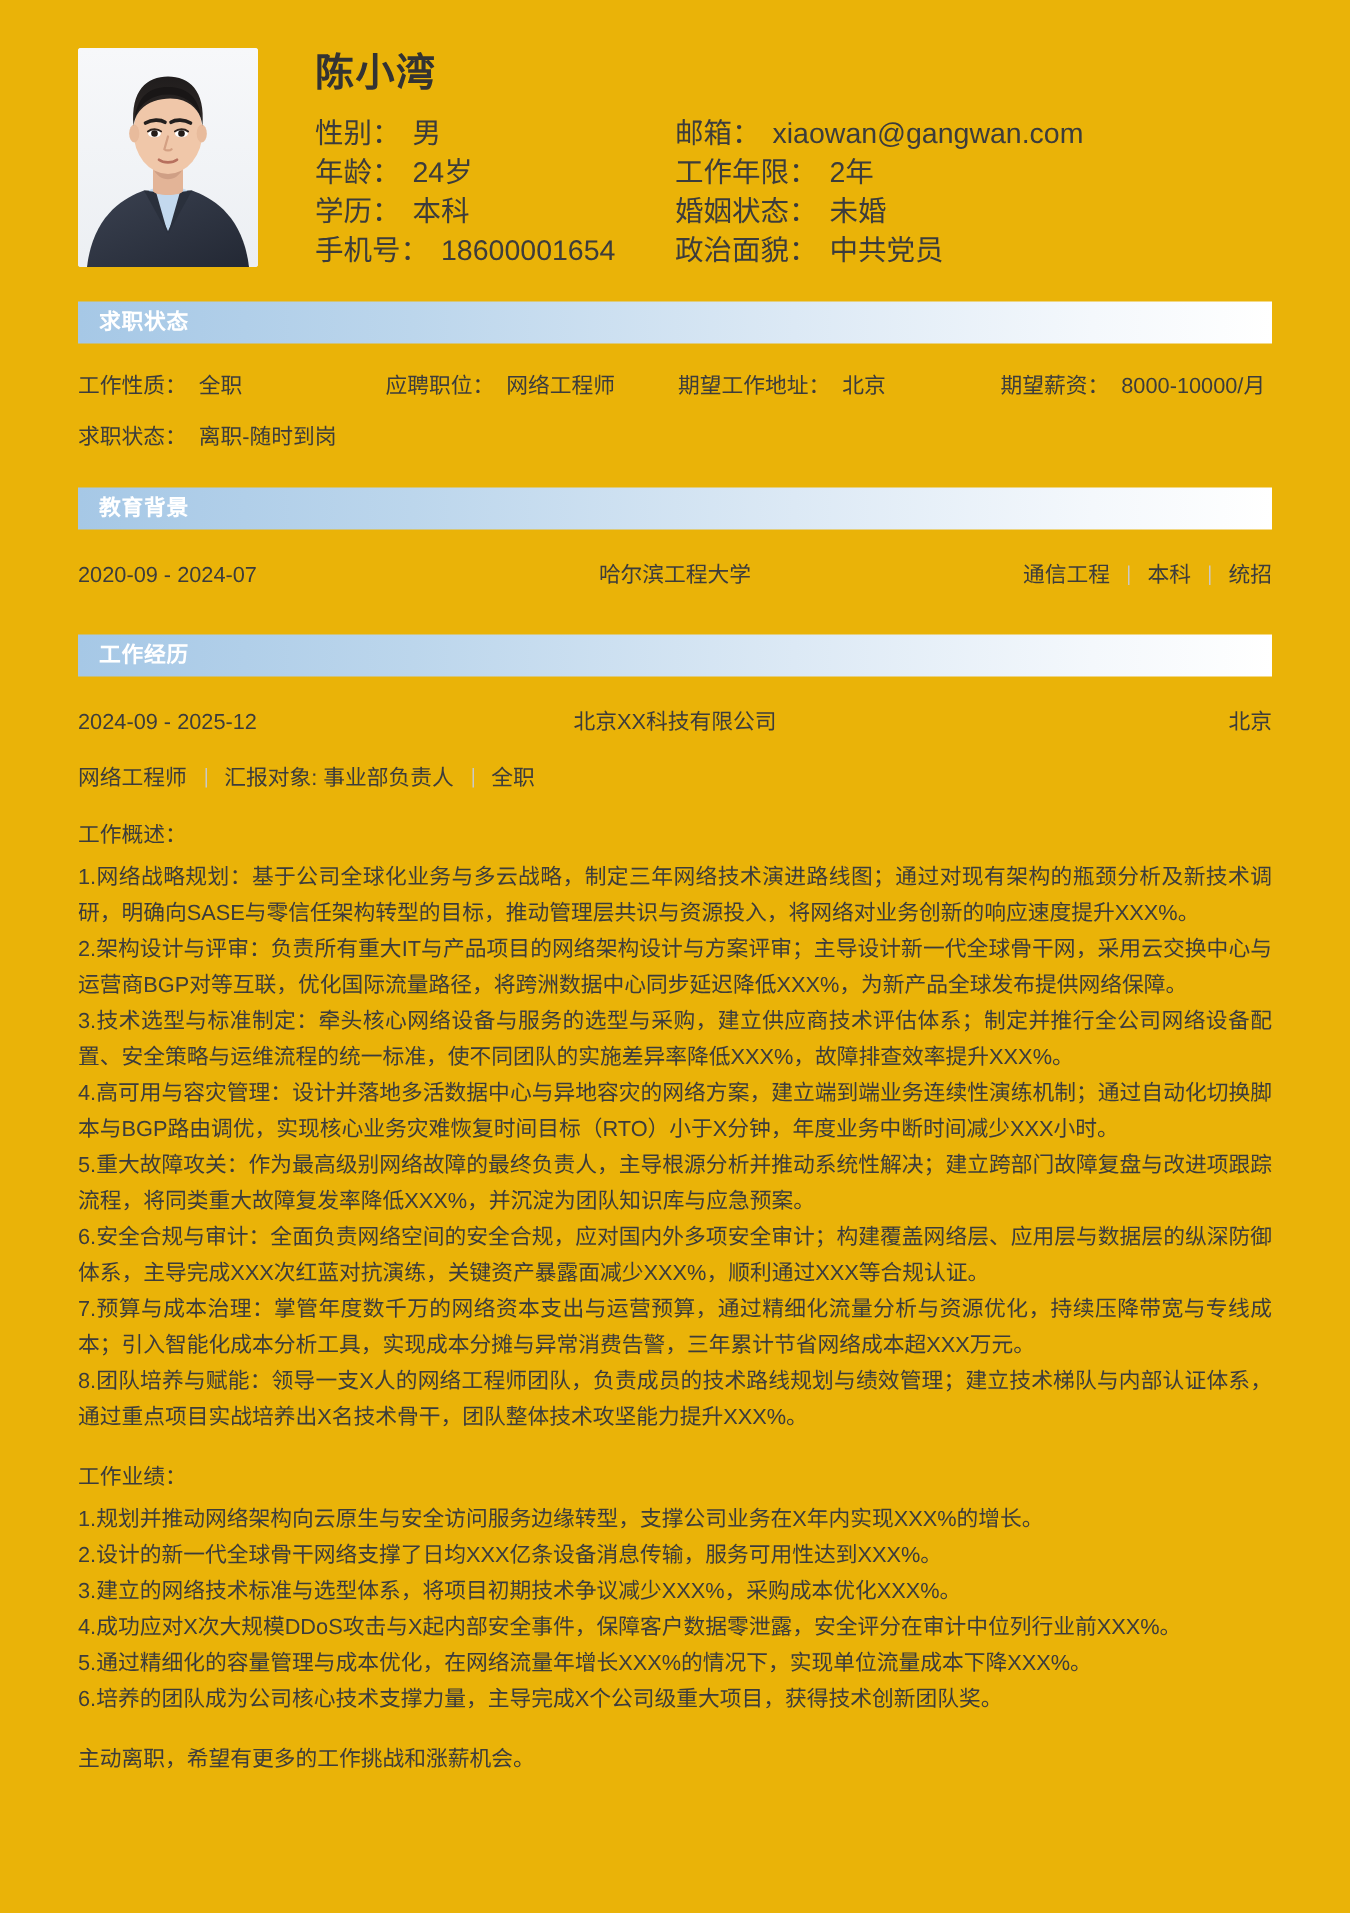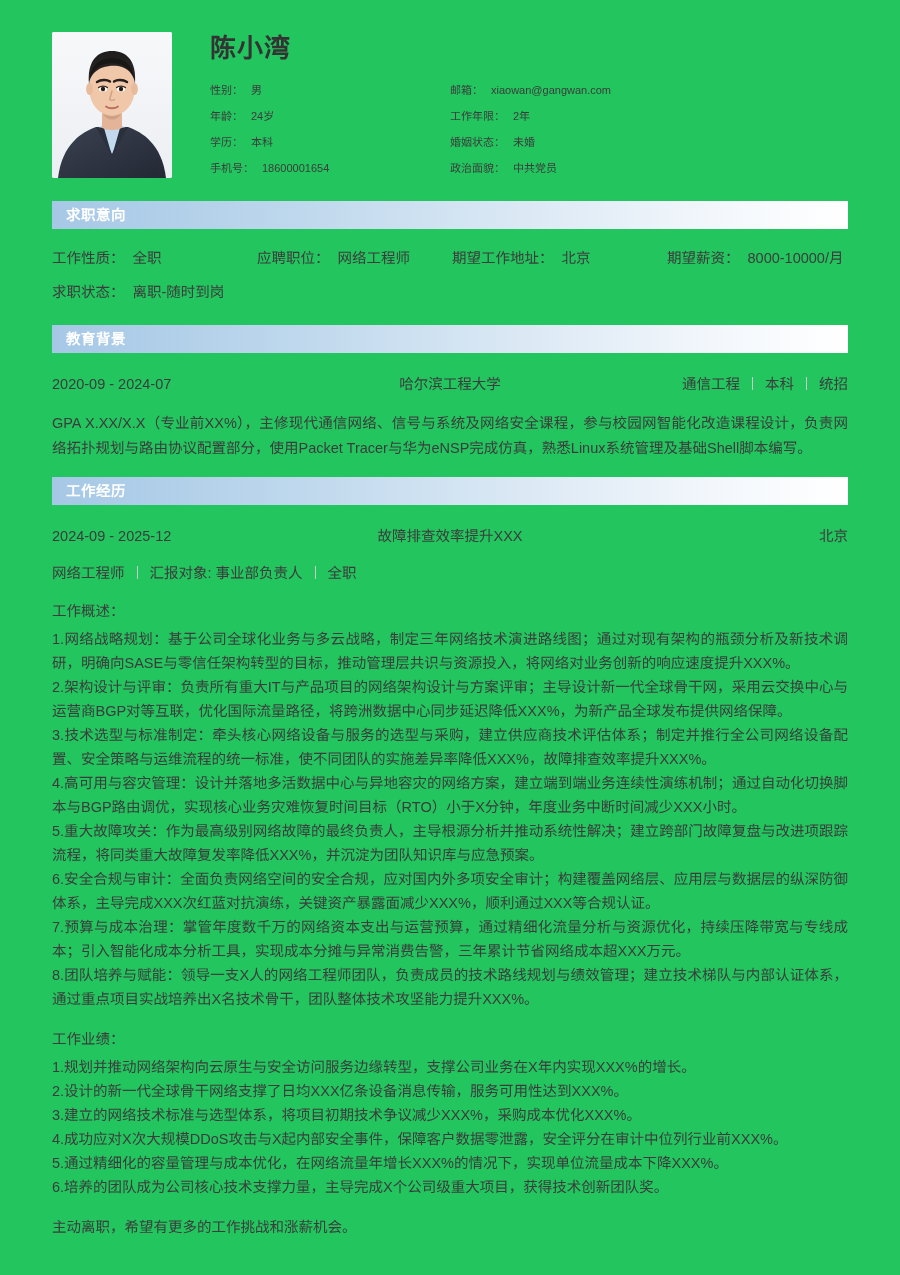--- a/index.html
+++ b/index.html
@@ -13,21 +13,21 @@
     height: 1275px;
     overflow: hidden;
     font-family: "Liberation Sans", "DejaVu Sans", sans-serif;
     color: #2b2b2b;
     -webkit-font-smoothing: antialiased;
   }
   .page {
     position: relative;
     width: 900px;
     height: 1275px;
-    background: #22c55e;
+    background: #eab308;
     box-sizing: border-box;
   }
 
   
   .header {
     display: flex;
     align-items: flex-start;
     padding: 32px 52px 0 52px;
     box-sizing: border-box;
   }
@@ -61,21 +61,21 @@
   }
   .info-col {
     display: flex;
     flex-direction: column;
   }
   .info-col.left { width: 250px; }
   .info-col.right { flex: 1; }
   .info-row {
     display: flex;
     align-items: center;
-    font-size: 11px;
+    font-size: 19px;
     line-height: 26px;
     color: #3c3c3c;
     white-space: nowrap;
   }
   .info-row .lbl {
     color: #3c3c3c;
   }
   .info-row .val {
     color: #3c3c3c;
     margin-left: 8px;
@@ -266,21 +266,21 @@
             <span class="lbl">政治面貌：</span>
             <span class="val">中共党员</span>
           </div>
         </div>
       </div>
     </div>
   </div>
 
   <div class="spacer-20"></div>
 
-  <div class="section-bar">求职意向</div>
+  <div class="section-bar">求职状态</div>
   <div class="block">
     <div class="spacer-12"></div>
     <div class="kv-row">
       <div class="kv-item" style="width:205px">
         <span class="lbl">工作性质：</span>
         <span class="val">全职</span>
       </div>
       <div class="kv-item" style="width:195px">
         <span class="lbl">应聘职位：</span>
         <span class="val">网络工程师</span>
@@ -313,30 +313,29 @@
         <span class="edu-tags">
           <span>通信工程</span>
           <span class="sep"></span>
           <span>本科</span>
           <span class="sep"></span>
           <span>统招</span>
         </span>
       </div>
     </div>
     <div class="spacer-8"></div>
-    <div class="para">GPA X.XX/X.X（专业前XX%），主修现代通信网络、信号与系统及网络安全课程，参与校园网智能化改造课程设计，负责网络拓扑规划与路由协议配置部分，使用Packet Tracer与华为eNSP完成仿真，熟悉Linux系统管理及基础Shell脚本编写。</div>
     <div class="spacer-16"></div>
   </div>
 
   <div class="section-bar">工作经历</div>
   <div class="block">
     <div class="spacer-16"></div>
     <div class="three-col">
       <div class="c-left">2024-09 - 2025-12</div>
-      <div class="c-mid">故障排查效率提升XXX</div>
+      <div class="c-mid">北京XX科技有限公司</div>
       <div class="c-right">北京</div>
     </div>
     <div class="spacer-8"></div>
     <div class="meta-line">
       <span>网络工程师</span>
       <span class="sep"></span>
       <span>汇报对象: 事业部负责人</span>
       <span class="sep"></span>
       <span>全职</span>
     </div>

